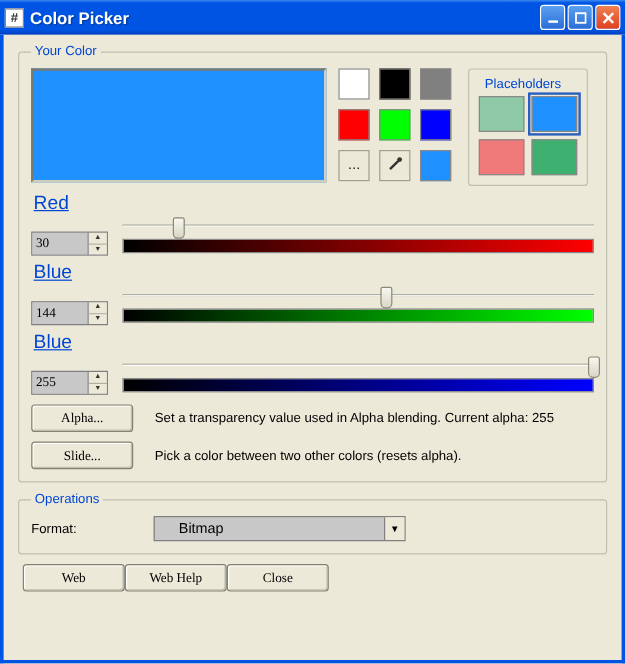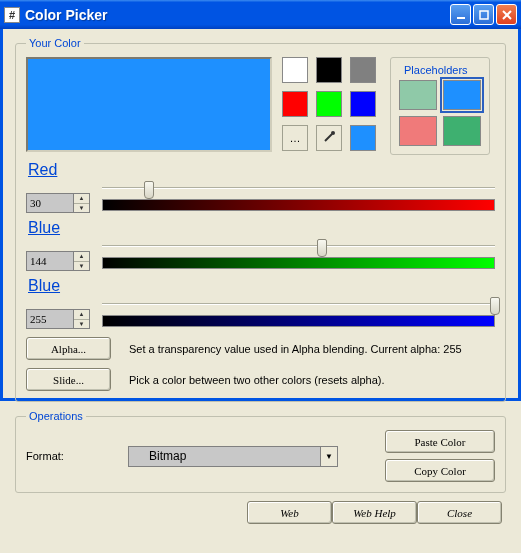--- a/index.html
+++ b/index.html
@@ -47,21 +47,21 @@
   }
   .winbtn.min, .winbtn.max { background: linear-gradient(#5aa0f0,#2b6ed8); }
   .winbtn.close { background: linear-gradient(#f08050,#e04020); }
   .winbtn svg { display:block; }
 
   .client {
     background: #ece9d8;
     border-left: 3px solid #0054e3;
     border-right: 3px solid #0054e3;
     border-bottom: 3px solid #0054e3;
-    height: 372px;
+    height: 524px;
     padding: 8px 12px 8px 12px;
   }
 
   fieldset {
     border: 1px solid #c0c0b0;
     border-radius: 3px;
     margin: 0 0 8px 0;
     padding: 8px 10px 10px 10px;
     position: relative;
   }
@@ -150,21 +150,21 @@
   .ops-row { display:flex; align-items:center; gap:12px; }
   .ops-label { width: 90px; }
   .combobox {
     display:flex; height:21px; width: 210px;
     border:1px solid #808080; background:#c8c8c8;
   }
   .combobox .cbtext { flex:1; padding:2px 20px; font-size:12px; }
   .combobox .cbarrow { width:17px; background:#ece9d8; border-left:1px solid #808080; display:flex;align-items:center;justify-content:center; font-size:8px;}
   .ops-btns { margin-left:auto; display:flex; flex-direction:column; gap:6px; }
 
-  .bottom-row { display:flex; justify-content:flex-end; margin-top:8px; padding: 0 4px; font-style: italic;}
+  .bottom-row { display:flex; justify-content:flex-start; margin-top:8px; padding: 0 4px;}
 </style>
 </head>
 <body>
 
 <div class="titlebar">
   <div class="appicon">#</div>
   <div class="title">Color Picker</div>
   <div class="winbtns">
     <div class="winbtn min">
       <svg width="10" height="10">
@@ -293,24 +293,20 @@
   </fieldset>
 
   <fieldset>
     <legend>Operations</legend>
     <div class="ops-row">
       <div class="ops-label">Format:</div>
       <div class="combobox">
         <div class="cbtext">Bitmap</div>
         <div class="cbarrow">▼</div>
       </div>
-      <div class="ops-btns">
-        <div class="btn3d" style="min-width:110px">Paste Color</div>
-        <div class="btn3d" style="min-width:110px">Copy Color</div>
-      </div>
     </div>
   </fieldset>
 
   <div class="bottom-row">
     <div class="btn3d">Web</div>
     <div class="btn3d">Web Help</div>
     <div class="btn3d">Close</div>
   </div>
 
 </div>

